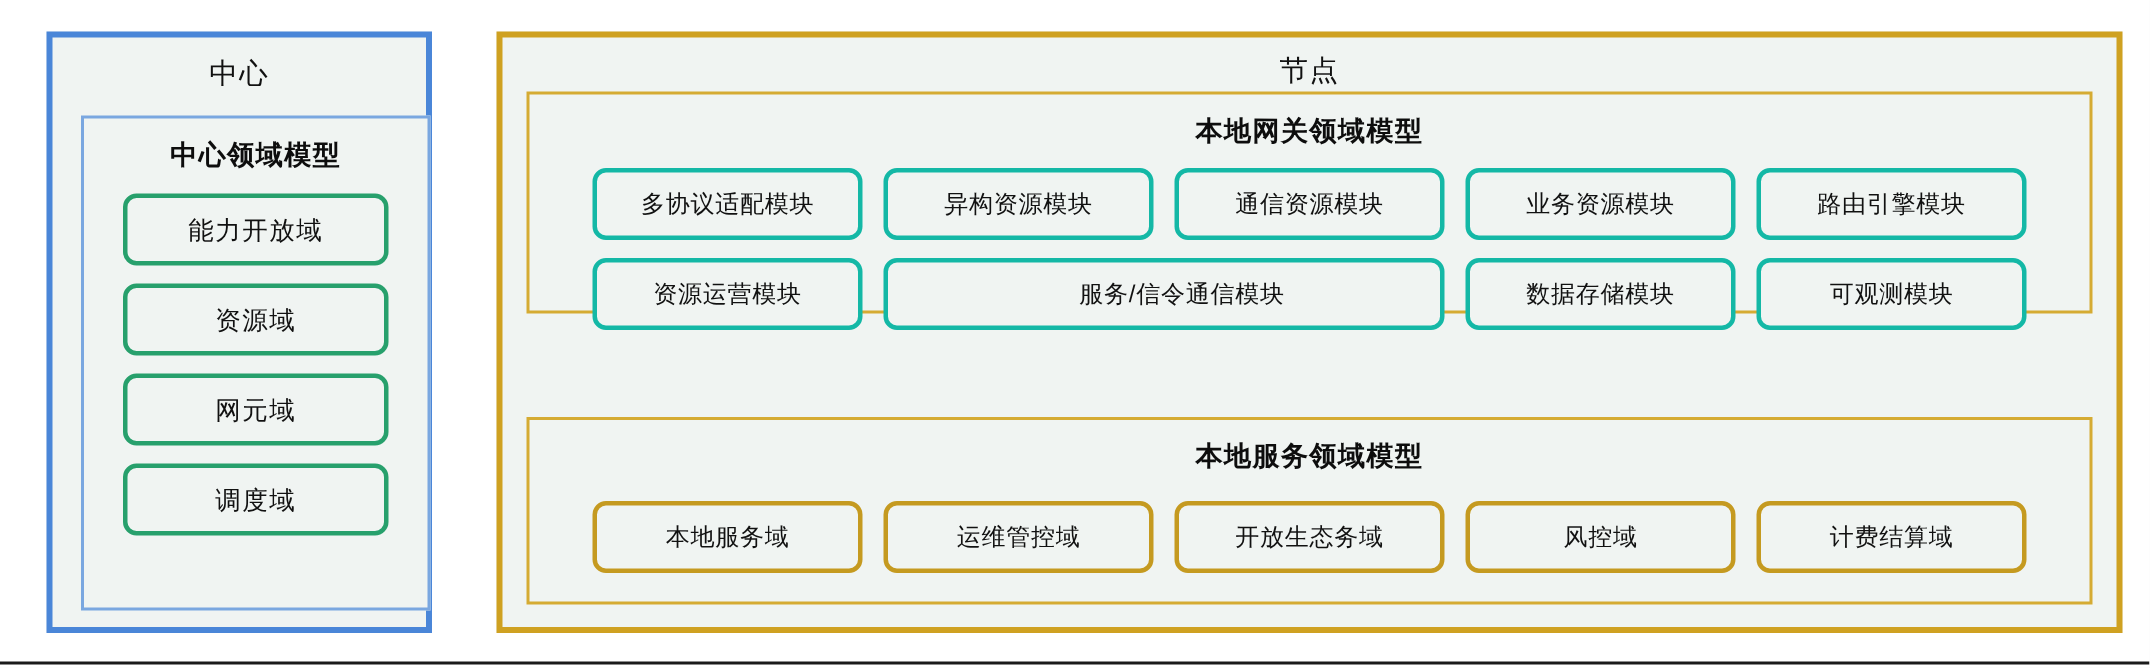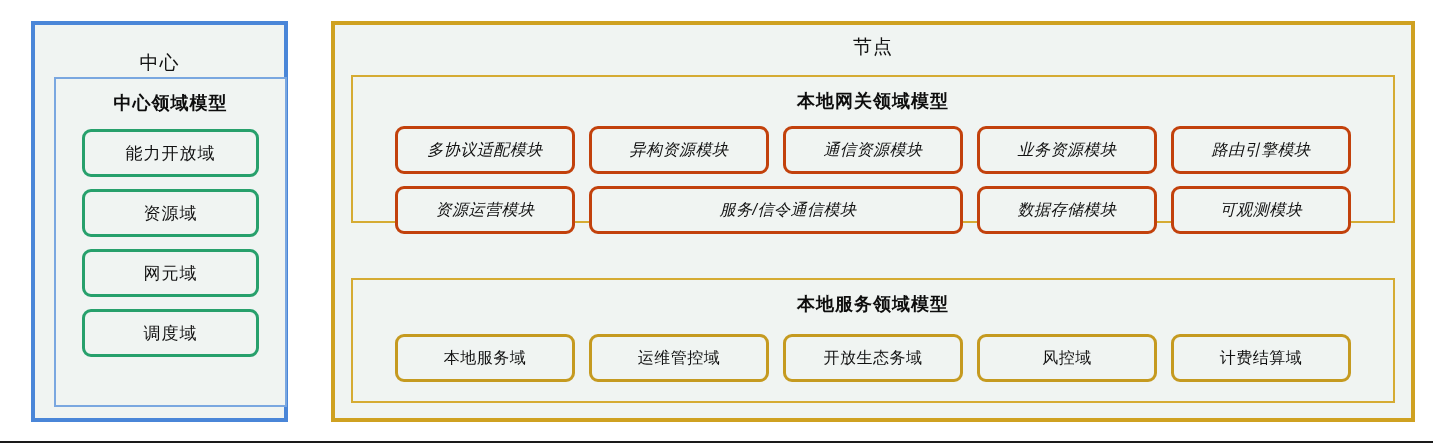--- a/index.html
+++ b/index.html
@@ -31,21 +31,21 @@
 
   
   .center-panel {
     position: absolute;
     left: 31px;
     top: 21px;
     width: 257px;
     height: 401px;
     border: 4px solid #4a86d8;
     background: #f0f4f2;
-    padding: 19px;
+    padding: 6px;
     font-family: Liberation Serif, serif;
   }
   .center-panel-title {
     text-align: center;
     font-size: 19px;
     color: #111111;
     line-height: 1.2;
     padding-top: 8px;
     padding-bottom: 8px;
     letter-spacing: 1px;
@@ -106,21 +106,21 @@
     padding-top: 9px;
   }
 
   .inner-section {
     position: absolute;
     left: 16px;
     border: 2px solid #d5ab33;
     background: #f0f4f2;
   }
   .section-gateway {
-    top: 50px;
+    top: 36px;
     width: 1044px;
     height: 148px;
   }
   .section-service {
     top: 253px;
     width: 1044px;
     height: 125px;
   }
   .section-title {
     text-align: center;
@@ -145,21 +145,21 @@
     border-radius: 9px;
     background: #f0f4f2;
     display: flex;
     align-items: center;
     justify-content: center;
     font-size: 16px;
     color: #111111;
     letter-spacing: 0.5px;
     white-space: nowrap;
   }
-  .mod.purple { border: 3px solid #c2410c; font-style: italic; }
+  .mod.purple { border: 3px solid #14b8a6; }
   .mod.gold   { border: 3px solid #c59a20; }
 
   .w-std  { width: 180px; }
   .w-wide { width: 374px; padding-left: 24px; }
 
   .service-row { margin-top: 18px; }
 </style>
 </head>
 <body>
 

